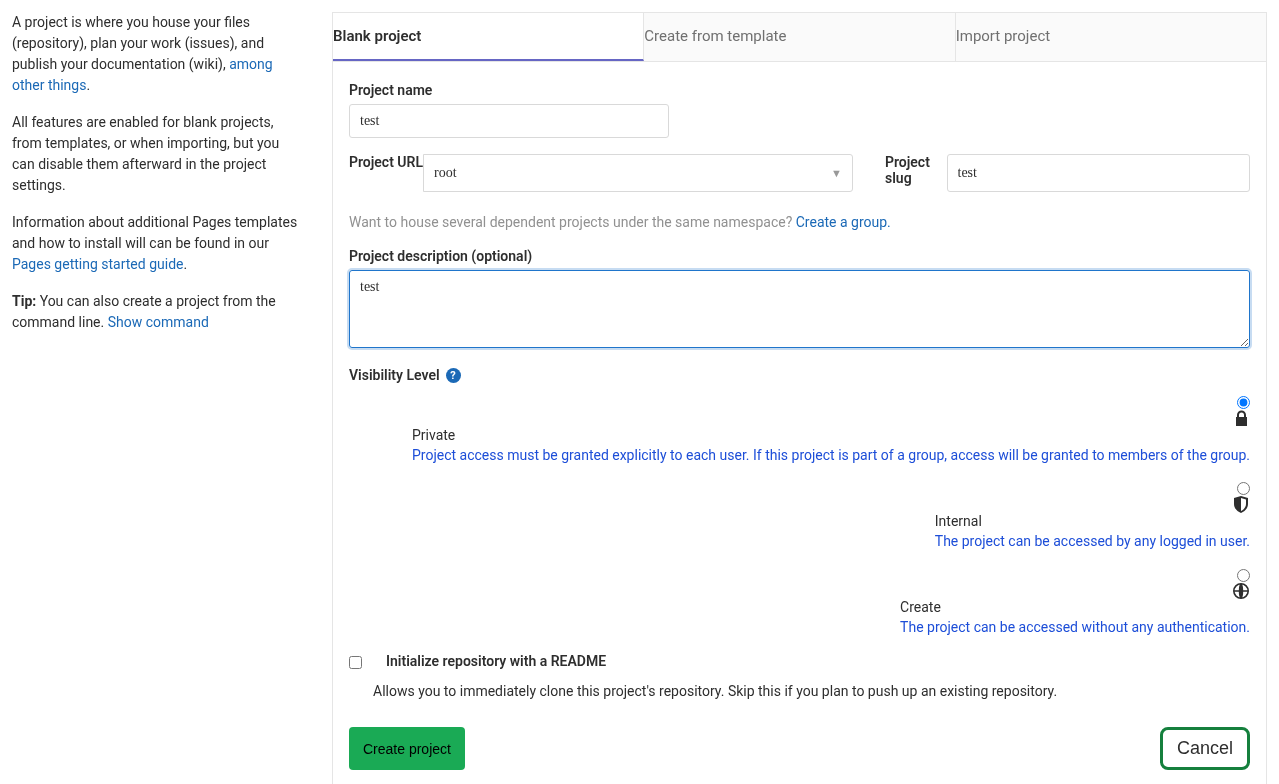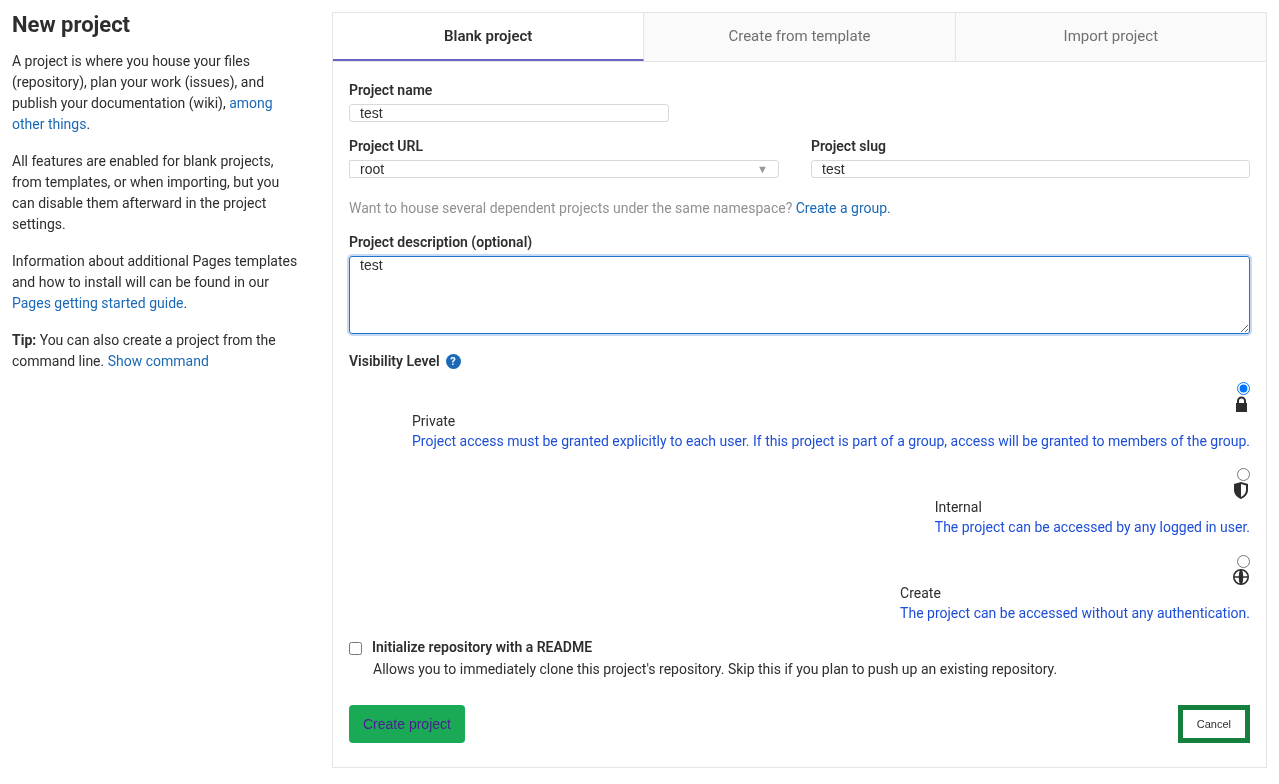--- a/index.html
+++ b/index.html
@@ -36,21 +36,21 @@
 .main {
   flex: 1;
 }
 .tabs {
   display: flex;
   border: 1px solid #e5e5e5;
   border-bottom: 1px solid #e5e5e5;
 }
 .tab {
   flex: 1;
-  text-align: center;
+  text-align: left;
   padding: 14px 0;
   background: #fafafa;
   color: #707070;
   border-right: 1px solid #e5e5e5;
   cursor: pointer;
   font-size: 15px;
 }
 .tab:last-child { border-right: none; }
 .tab.active {
   background: #fff;
@@ -64,50 +64,50 @@
   padding: 20px 16px 24px 16px;
 }
 .label {
   font-weight: 600;
   display: block;
   margin-bottom: 6px;
   color: #2e2e2e;
 }
 .field-block { margin-bottom: 16px; }
 input[type=text], textarea, .select-like, .prefix {
-  font-family: Liberation Sans, sans-serif;
+  font-family: Liberation Serif, serif;
   font-size: 14px;
   border: 1px solid #d9d9d9;
-  padding: 0 10px;
+  padding: 8px 10px;
   border-radius: 3px;
   background: #fff;
   color: #2e2e2e;
 }
 .name-input { width: 320px; }
 .row { display: flex; gap: 32px; }
-.url-col { display:flex; flex-direction:column; }
+.url-col { display:flex; flex-direction:row; }
 .url-group { display: flex; width: 430px; }
 .prefix {
   background: #f7f7f7;
   border-right: none;
   border-radius: 3px 0 0 3px;
   color: #2e2e2e;
   white-space: nowrap;
 }
 .select-like {
   flex: 1;
   display: flex;
   align-items: center;
   justify-content: space-between;
   border-radius: 0 3px 3px 0;
   cursor: pointer;
   text-align: right;
 }
 .chev { color: #999; font-size: 11px; }
-.slug-col { flex: 1; display:flex; flex-direction:column; }
+.slug-col { flex: 1; display:flex; flex-direction:row; }
 .slug-input { width: 100%; }
 .helper {
   color: #919191;
   font-size: 14px;
   margin-top: 22px;
 }
 .desc-textarea {
   width: 100%;
   height: 78px;
   border: 1px solid #1f75cb;
@@ -125,41 +125,40 @@
 .radio-row {
   display:flex;
   align-items:flex-end;
   margin-bottom:14px;
   flex-direction:column;
 }
 .radio-row input[type=radio] { margin-top:3px; }
 .vis-icon { width:18px; display:flex; justify-content:center; margin-top:1px; }
 .radio-text .r-title { font-weight:400; color:#2e2e2e; }
 .radio-text .r-desc { color:#1d4ed8; margin-top:2px; line-height:1.45; }
-.checkbox-row { display:flex; align-items:flex-start; gap:10px; margin-bottom:4px; }
+.checkbox-row { display:flex; align-items:flex-start; gap:24px; margin-bottom:12px; }
 .checkbox-row input { margin-top:3px; }
 .ck-title { font-weight:600; }
 .ck-desc { margin-top:4px; color:#2e2e2e; margin-left:24px; line-height:1.45; }
 .actions { display:flex; justify-content:space-between; margin-top:26px; }
 .btn-primary {
-  background:#1aaa55; color:#4c1d95; border:none;
+  background:#1aaa55; color:#000000; border:none;
   padding:9px 14px; border-radius:4px; font-size:14px; cursor:pointer;
 }
 .btn-secondary {
-  background:#fff; color:#2e2e2e; border:5px solid #15803d;
-  padding:8px 14px; border-radius:0; font-size:11px; cursor:pointer;
+  background:#fff; color:#2e2e2e; border:3px solid #15803d;
+  padding:8px 14px; border-radius:8px; font-size:18px; cursor:pointer;
 }
 svg { display:block; }
 </style>
 </head>
 <body>
 
 <div class="container">
   <div class="sidebar">
-    <h1>New project</h1>
     <p>
       <span>A project is where you house your files (repository), plan your work (issues), and publish your documentation (wiki), </span><a href="#">among other things</a><span>.</span>
     </p>
     <p>All features are enabled for blank projects, from templates, or when importing, but you can disable them afterward in the project settings.</p>
     <p>
       <span>Information about additional Pages templates and how to install will can be found in our </span><a href="#">Pages getting started guide</a><span>.</span>
     </p>
     <p>
       <strong>Tip:</strong><span> You can also create a project from the command line. </span><a href="#">Show command</a>
     </p>

